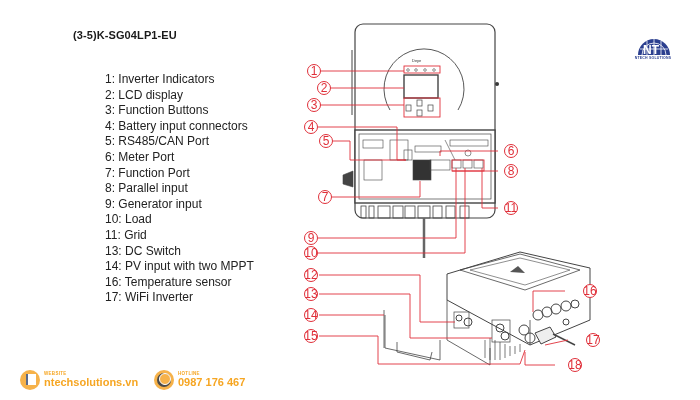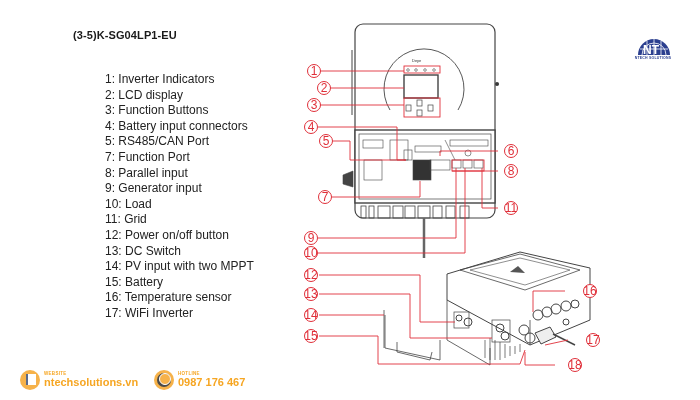--- a/index.html
+++ b/index.html
@@ -21,29 +21,28 @@
 <body>
 
 <div class="title">(3-5)K-SG04LP1-EU</div>
 
 <ul class="legend">
   <li>1: Inverter Indicators</li>
   <li>2: LCD display</li>
   <li>3: Function Buttons</li>
   <li>4: Battery input connectors</li>
   <li>5: RS485/CAN Port</li>
+  <li>6: Meter Port</li>
   <li>7: Function Port</li>
   <li>8: Parallel input</li>
   <li>9: Generator input</li>
   <li>10: Load</li>
   <li>11: Grid</li>
-  <li>12: Power on/off button</li>
   <li>13: DC Switch</li>
   <li>14: PV input with two MPPT</li>
-  <li>15: Battery</li>
   <li>16: Temperature sensor</li>
   <li>17: WiFi Inverter</li>
 </ul>
 
 <svg class="logo" viewBox="0 0 40 40">
   <path d="M4 28 A16 16 0 0 1 36 28 Z" fill="#2b3f8f"></path>
   <path d="M8 28 A12 12 0 0 1 32 28" fill="none" stroke="#fff" stroke-width="0.8"></path>
   <line x1="20" y1="12" x2="20" y2="28" stroke="#fff" stroke-width="0.8"></line>
   <line x1="6" y1="22" x2="34" y2="22" stroke="#fff" stroke-width="0.8"></line>
   <line x1="13" y1="14" x2="13" y2="28" stroke="#fff" stroke-width="0.8"></line>

